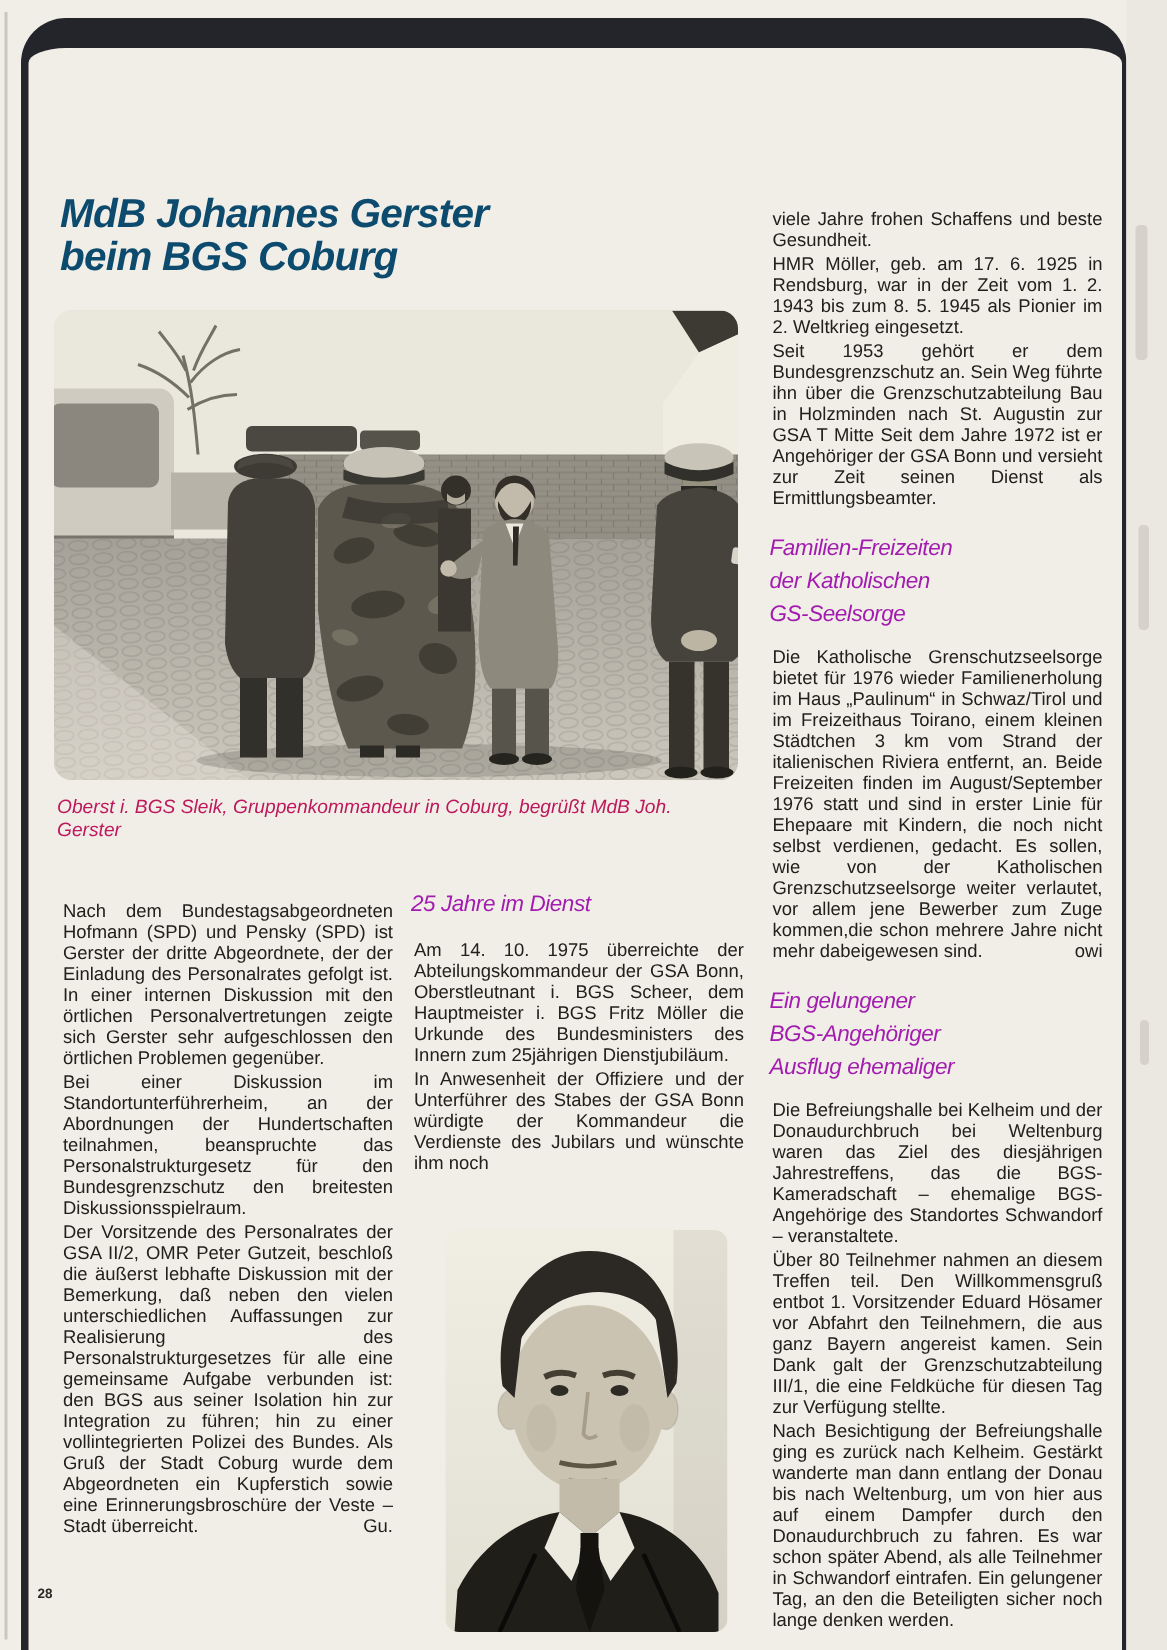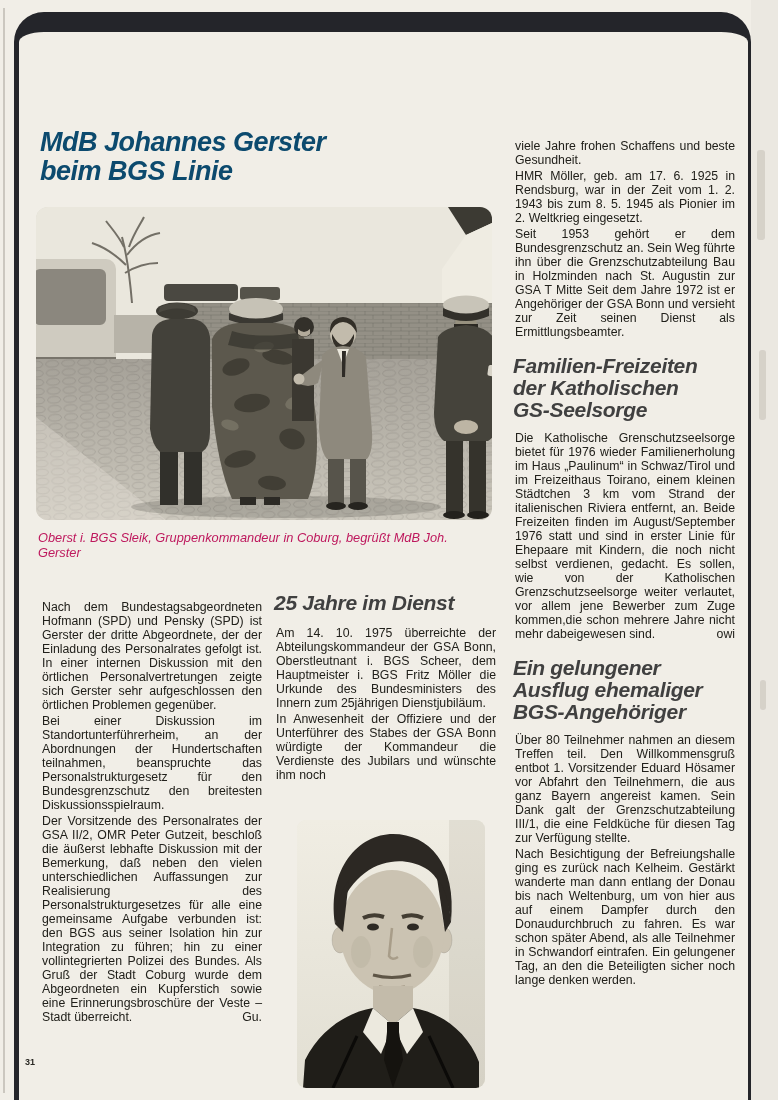--- a/index.html
+++ b/index.html
@@ -33,22 +33,22 @@
     font-style:italic;font-size:12.8px;line-height:15px;color:#be185d;
   }
   .col{position:absolute;width:224px;font-size:12.3px;line-height:14px;text-align:justify;color:#21201b}
   .col p{margin:2px;text-align:justify}
   .col p.has-sig{position:relative}
   .sig{position:absolute;right:0;bottom:0}
   .col-left{left:40px;top:598px}
   .col-mid{left:274px;top:592px}
   .col-right{left:513px;top:137px}
   .h2{
-    font-style:italic;font-weight:bold;font-size:21px;line-height:22px;
-    letter-spacing:-0.3px;color:#404040;margin:0;
+    font-style:italic;font-weight:normal;font-size:15px;line-height:22px;
+    letter-spacing:-0.3px;color:#a21caf;margin:0;
   }
   .h2 .hline{display:block}
   .col-mid .h2{margin:0 0 12px}
   .h2-freizeiten{margin:16px 0 10px}
   .h2-ausflug{margin:16px 0 10px}
   .portrait{
     margin:38px 0 0 23px;width:188px;height:268px;
     border-radius:9px;overflow:hidden;background:#eceade;
   }
   .page-num{position:absolute;left:25px;top:1057px;font-size:9px;font-weight:bold;color:#2a2924}
@@ -59,21 +59,21 @@
 <div class="scan-strip"></div>
 <div class="smudge" style="left:757px;top:150px;width:8px;height:90px"></div>
 <div class="smudge" style="left:759px;top:350px;width:7px;height:70px"></div>
 <div class="smudge" style="left:760px;top:680px;width:6px;height:30px"></div>
 <div class="scan-edge"></div>
 
 <div class="frame"></div>
 
 <h1 class="headline" style="margin:0">
   <span style="display:block">MdB Johannes Gerster</span>
-  <span style="display:block">beim BGS Linie</span>
+  <span style="display:block">beim BGS Coburg</span>
 </h1>
 
 <div class="photo-main">
   <svg width="456" height="313" viewBox="0 0 456 313">
     <defs>
       <linearGradient id="roadGrad" x1="0" y1="0" x2="0" y2="1">
         <stop offset="0" stop-color="#a5a198"></stop>
         <stop offset="1" stop-color="#ccc8bd"></stop>
       </linearGradient>
       <pattern id="cob" width="16" height="9" patternUnits="userSpaceOnUse" patternTransform="rotate(-3)">
@@ -258,20 +258,21 @@
 
   <h2 class="h2 h2-freizeiten">
     <span class="hline">Familien-Freizeiten</span>
     <span class="hline">der Katholischen</span>
     <span class="hline">GS-Seelsorge</span>
   </h2>
   <p class="has-sig"><span>Die Katholische Grenschutzseelsorge bietet für 1976 wieder Familienerholung im Haus „Paulinum“ in Schwaz/Tirol und im Freizeithaus Toirano, einem kleinen Städtchen 3 km vom Strand der italienischen Riviera entfernt, an. Beide Freizeiten finden im August/September 1976 statt und sind in erster Linie für Ehepaare mit Kindern, die noch nicht selbst verdienen, gedacht. Es sollen, wie von der Katholischen Grenzschutzseelsorge weiter verlautet, vor allem jene Bewerber zum Zuge kommen,die schon mehrere Jahre nicht mehr dabeigewesen sind.</span><span class="sig">owi</span></p>
 
   <h2 class="h2 h2-ausflug">
     <span class="hline">Ein gelungener</span>
+    <span class="hline">BGS-Angehöriger</span>
     <span class="hline">Ausflug ehemaliger</span>
-    <span class="hline">BGS-Angehöriger</span>
   </h2>
+  <p>Die Befreiungshalle bei Kelheim und der Donaudurchbruch bei Weltenburg waren das Ziel des diesjährigen Jahrestreffens, das die BGS-Kameradschaft – ehemalige BGS-Angehörige des Standortes Schwandorf – veranstaltete.</p>
   <p>Über 80 Teilnehmer nahmen an diesem Treffen teil. Den Willkommensgruß entbot 1. Vorsitzender Eduard Hösamer vor Abfahrt den Teilnehmern, die aus ganz Bayern angereist kamen. Sein Dank galt der Grenzschutzabteilung III/1, die eine Feldküche für diesen Tag zur Verfügung stellte.</p>
   <p>Nach Besichtigung der Befreiungshalle ging es zurück nach Kelheim. Gestärkt wanderte man dann entlang der Donau bis nach Weltenburg, um von hier aus auf einem Dampfer durch den Donaudurchbruch zu fahren. Es war schon später Abend, als alle Teilnehmer in Schwandorf eintrafen. Ein gelungener Tag, an den die Beteiligten sicher noch lange denken werden.</p>
 </div>
 
-<div class="page-num">31</div>
+<div class="page-num">28</div>
 
 </body></html>

